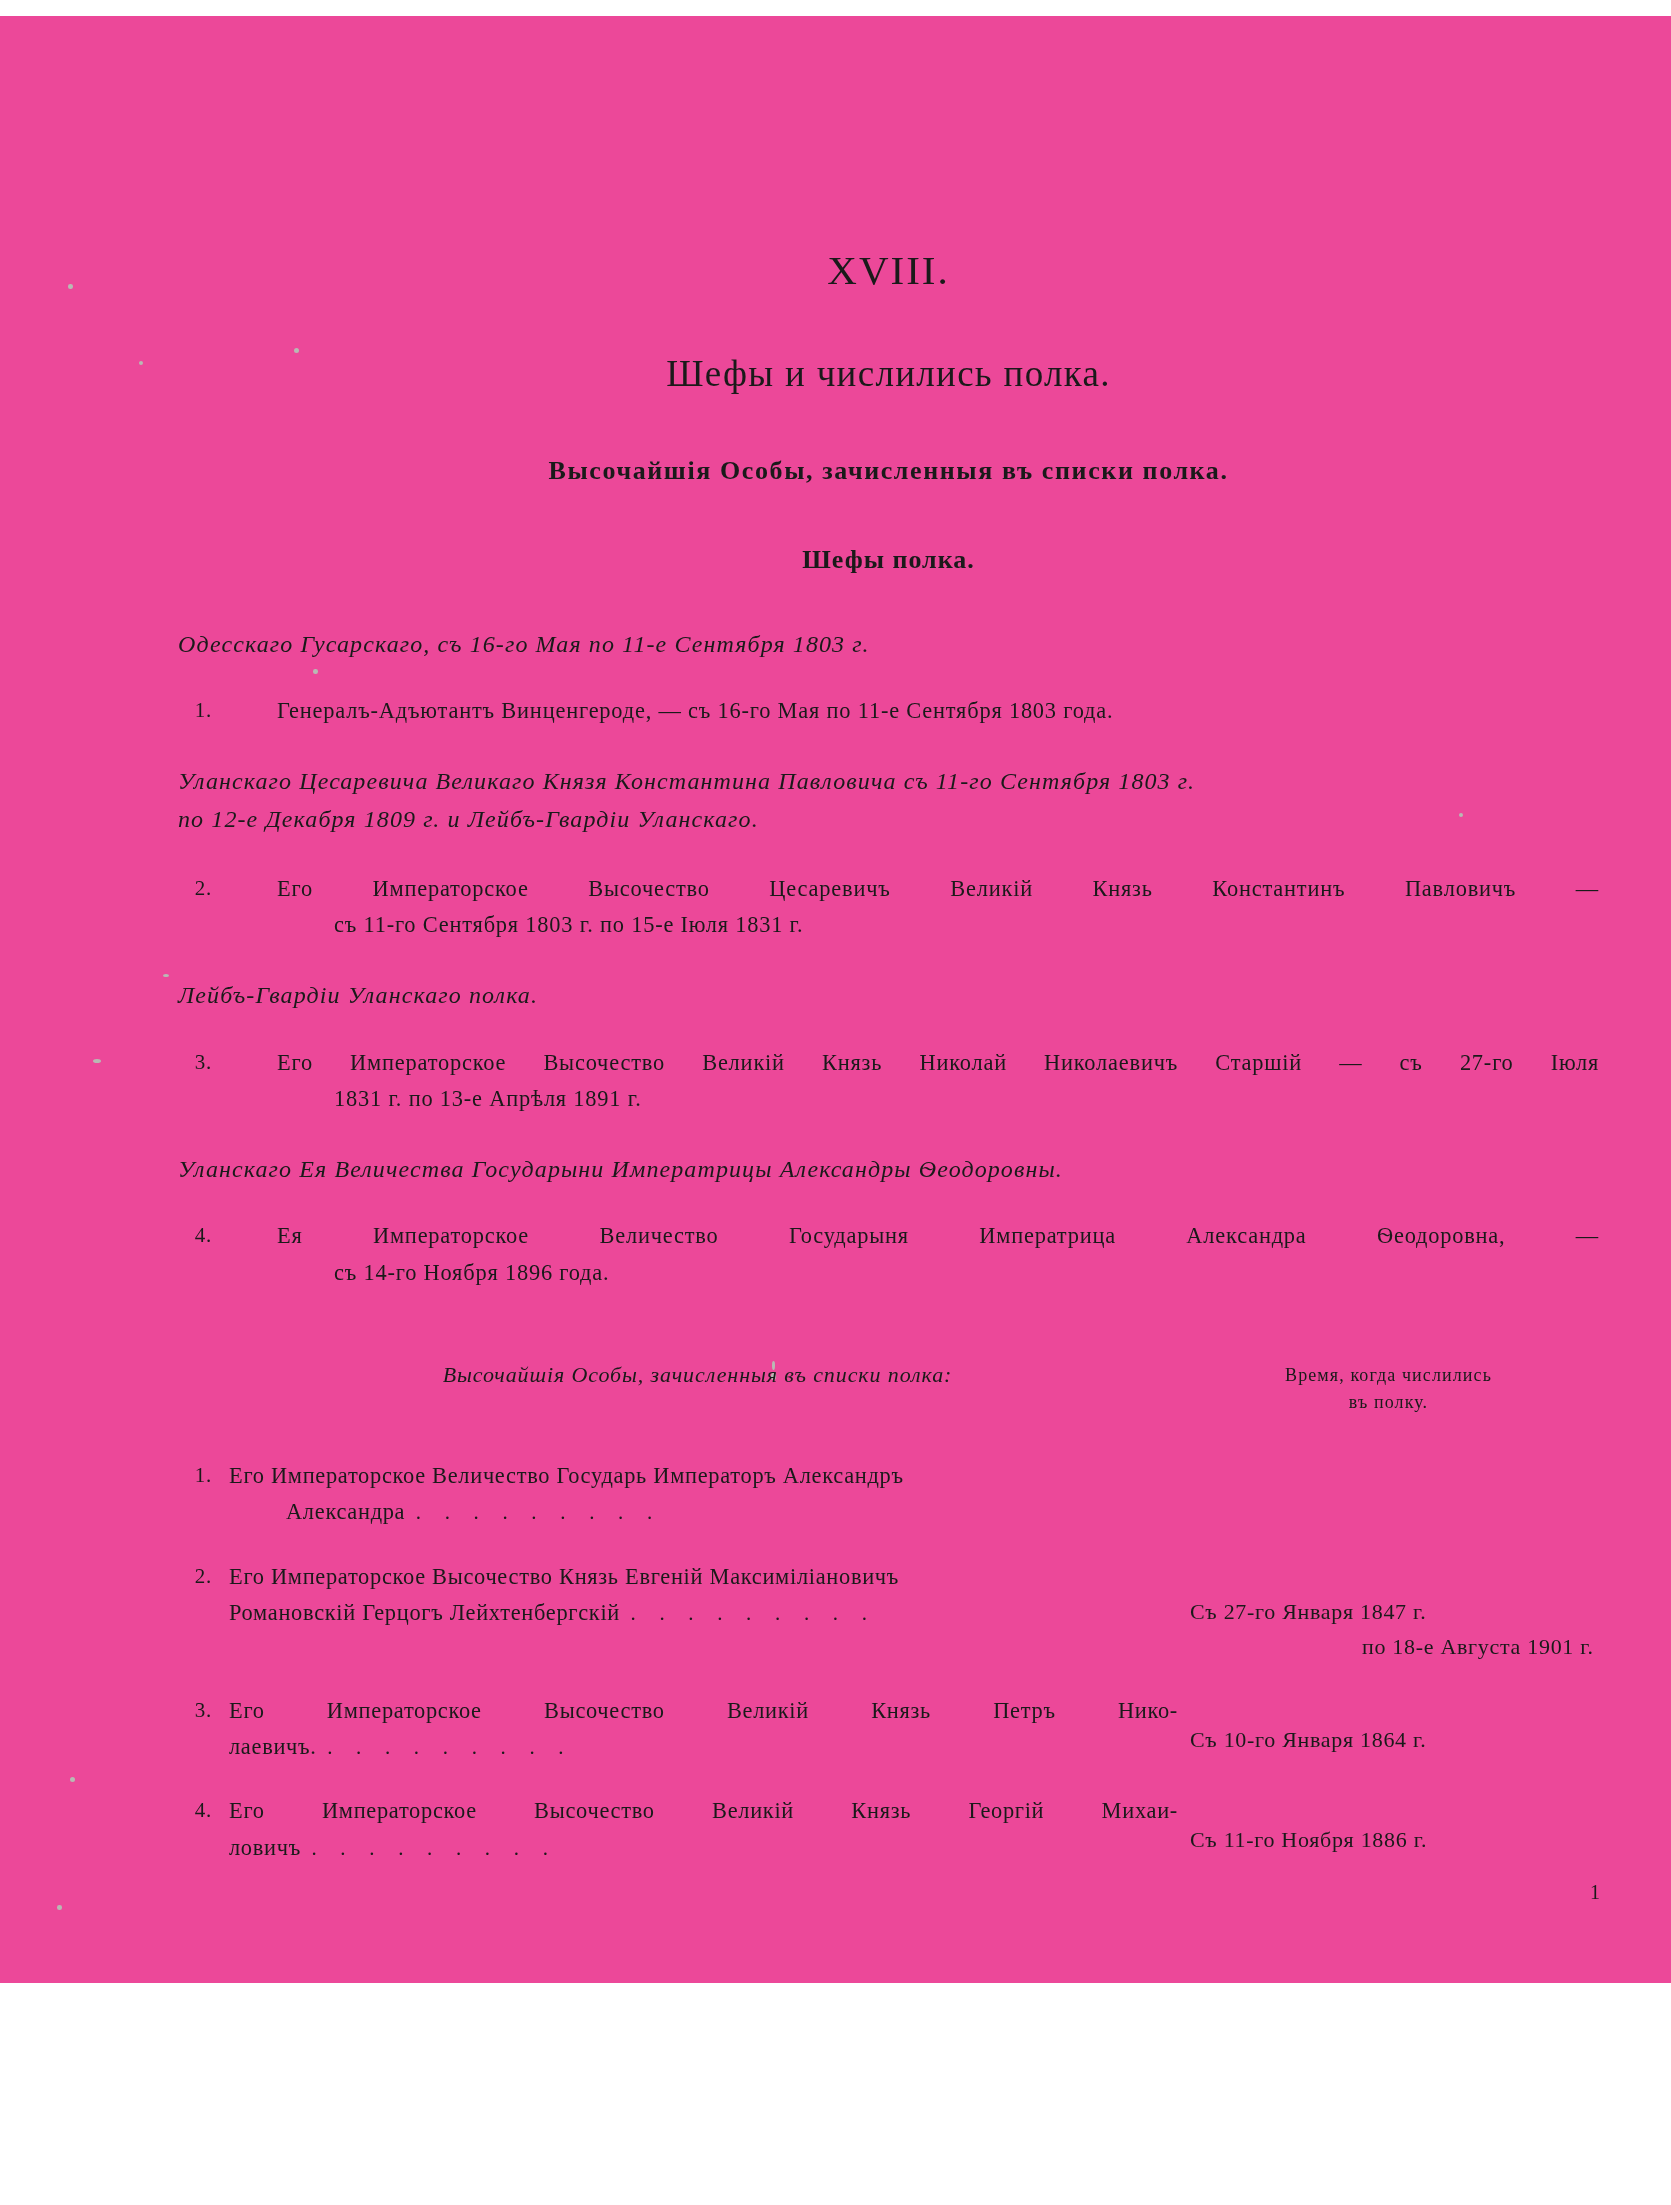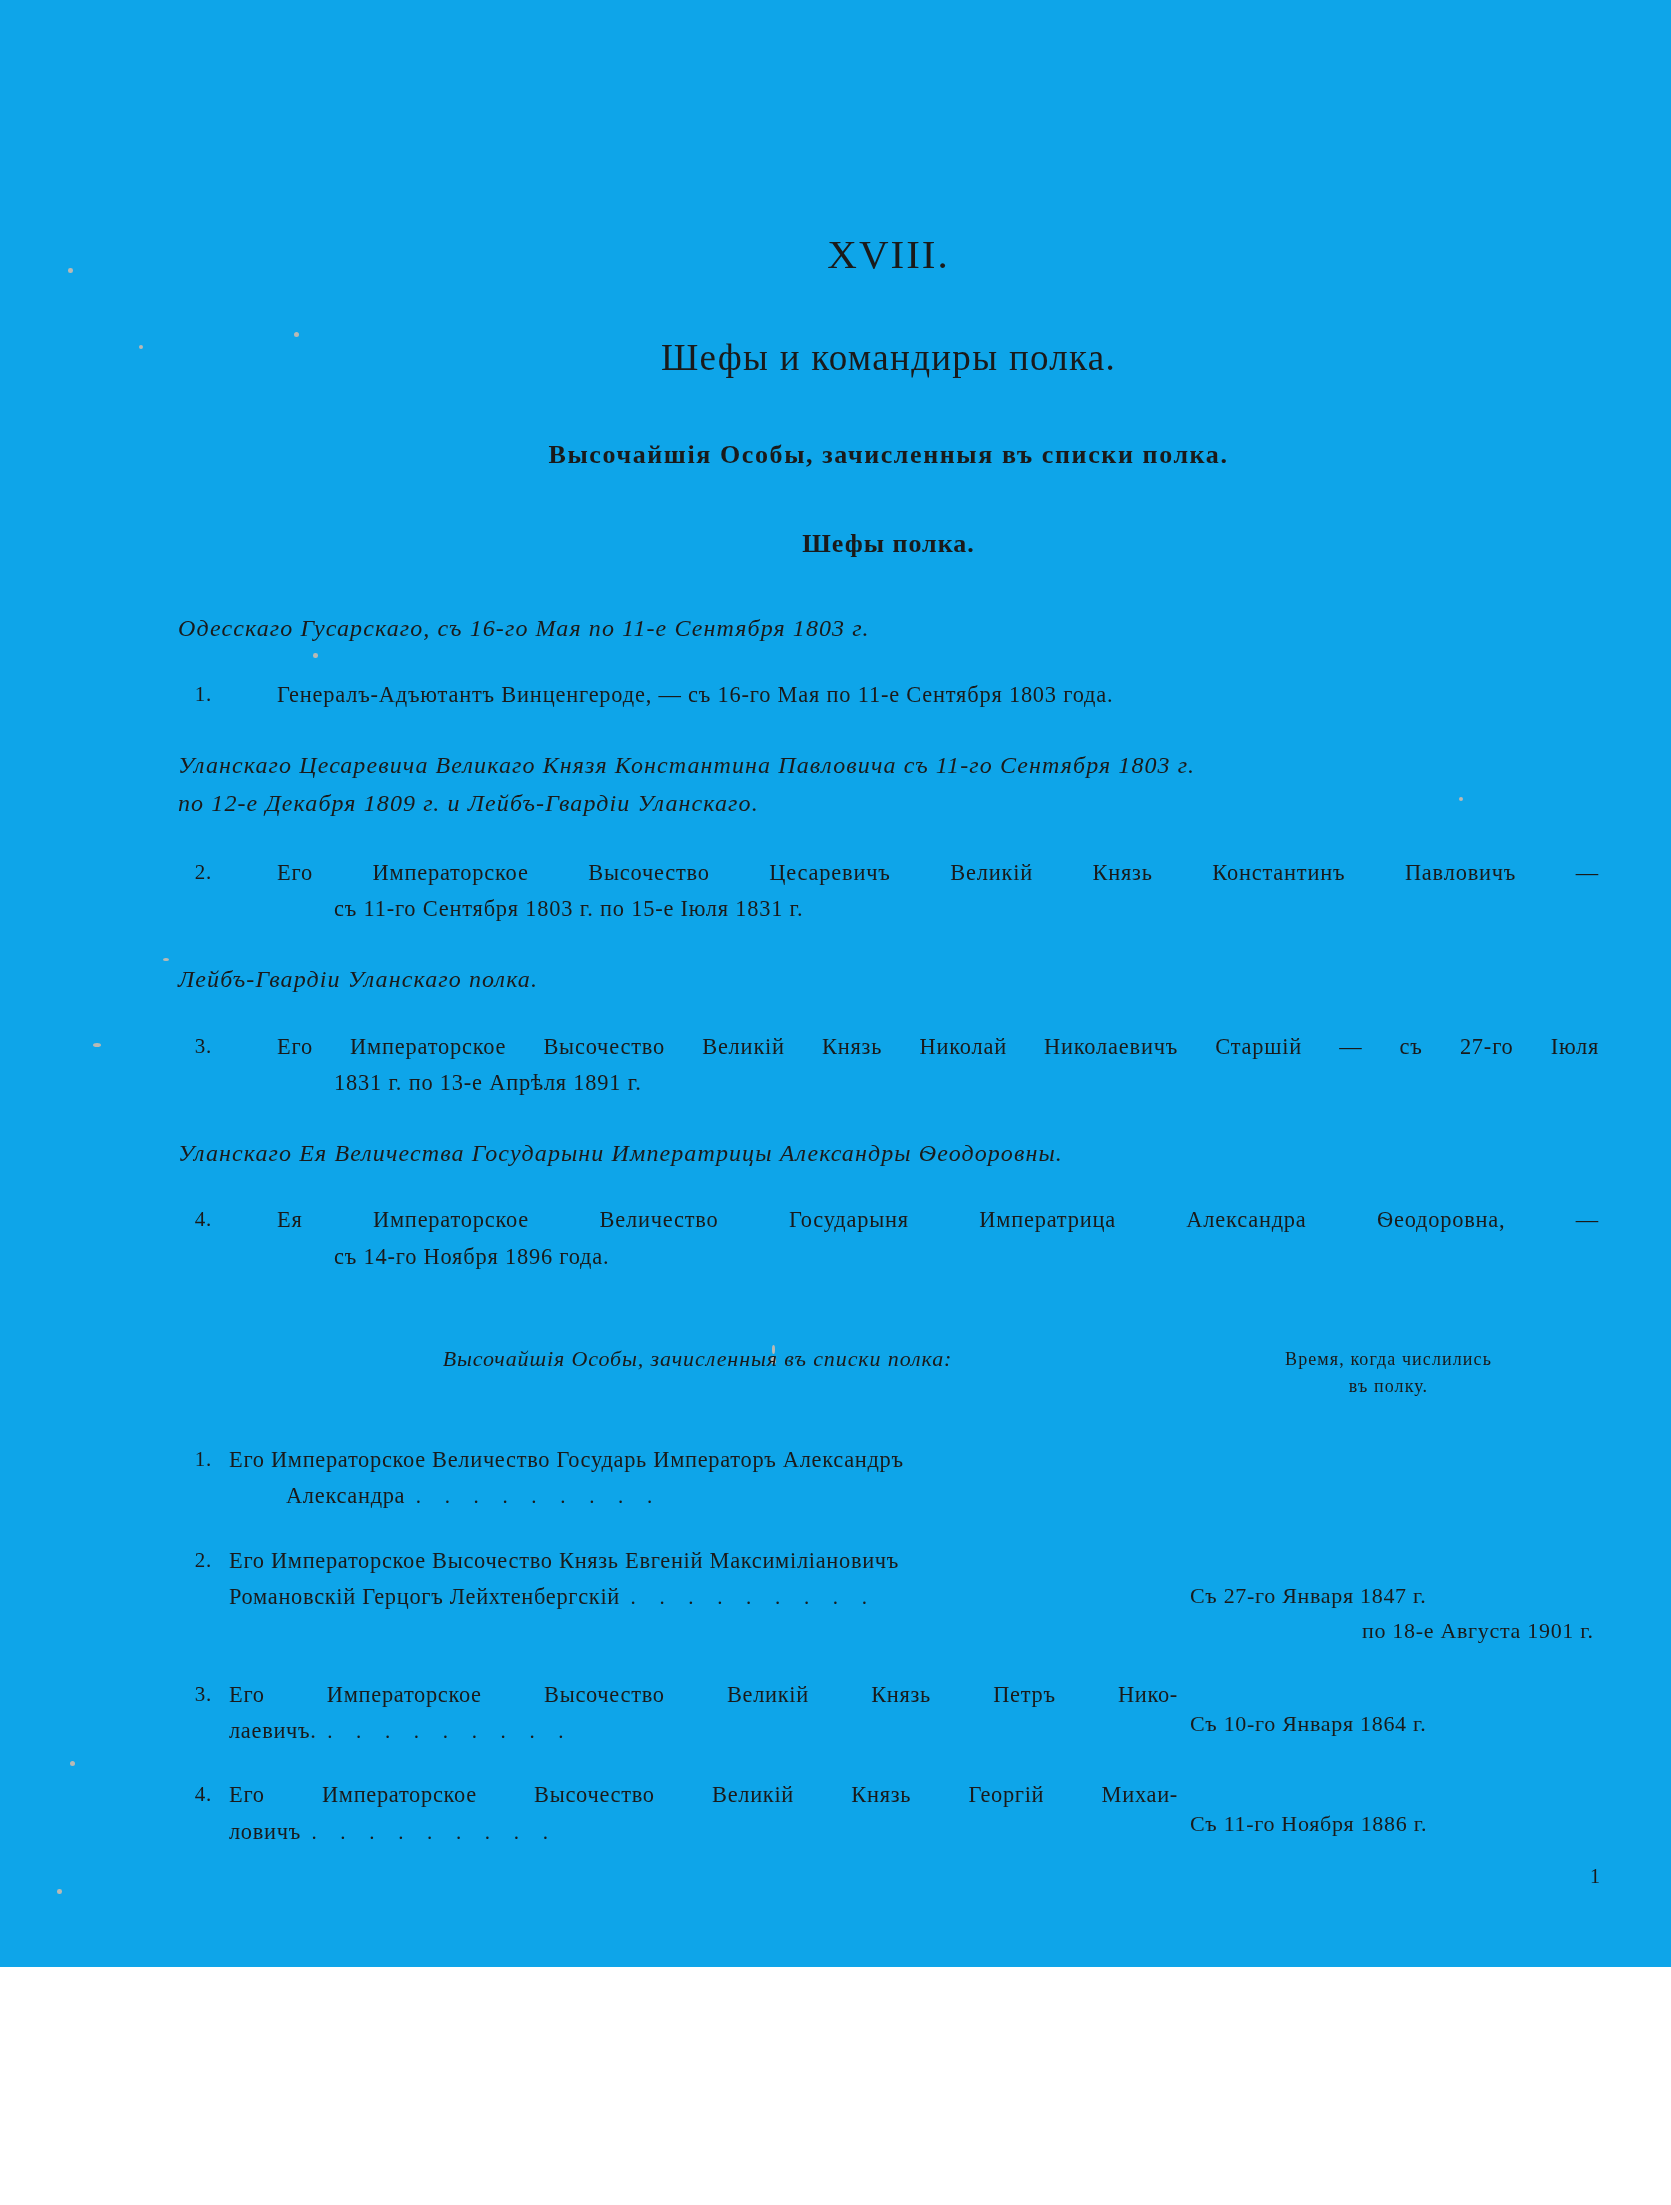--- a/index.html
+++ b/index.html
@@ -10,24 +10,24 @@
   body {
     width: 1671px;
     height: 2205px;
     font-family: "Liberation Serif", serif;
     color: #1a1a1a;
     position: relative;
     overflow: hidden;
   }
   .page {
     position: absolute;
-    top: 0; left: 0;
+    top: 16px; left: 0;
     width: 1671px;
     height: 1967px;
-    background: #0ea5e9;
+    background: #ec4899;
   }
   .content {
     position: absolute;
     left: 178px;
     top: 230px;
     width: 1421px;
   }
 
   
   .chapter-num {
@@ -200,21 +200,21 @@
   <div class="speck" style="left:93px;  top:1043px; width:8px; height:4px;"></div>
   <div class="speck" style="left:771px; top:1357px; width:4.6px;  height:7.2px;"></div>
   <div class="speck" style="left:772px; top:1345px; width:3.3px;  height:9.2px;"></div>
   <div class="speck" style="left:70px;  top:1761px; width:5.3px;  height:5.3px;"></div>
   <div class="speck" style="left:57px;   top:1889px; width:4.6px;  height:4.6px;"></div>
   <div class="speck" style="left:1459px; top:797px; width:4px;  height:4px;"></div>
 
   <div class="content">
 
     <div class="chapter-num">XVIII.</div>
-    <h1 class="chapter-title">Шефы и командиры полка.</h1>
+    <h1 class="chapter-title">Шефы и числились полка.</h1>
     <h2 class="section-title">Высочайшія Особы, зачисленныя въ списки полка.</h2>
     <h3 class="subsection-title">Шефы полка.</h3>
 
     <div class="rubric">Одесскаго Гусарскаго, съ 16-го Мая по 11-е Сентября 1803 г.</div>
     <div class="entry">
       <span class="num">1.</span>
       <span class="body">
         <span class="l">Генералъ-Адъютантъ Винценгероде, — съ 16-го Мая по 11-е Сентября 1803 года.</span>
       </span>
     </div>

